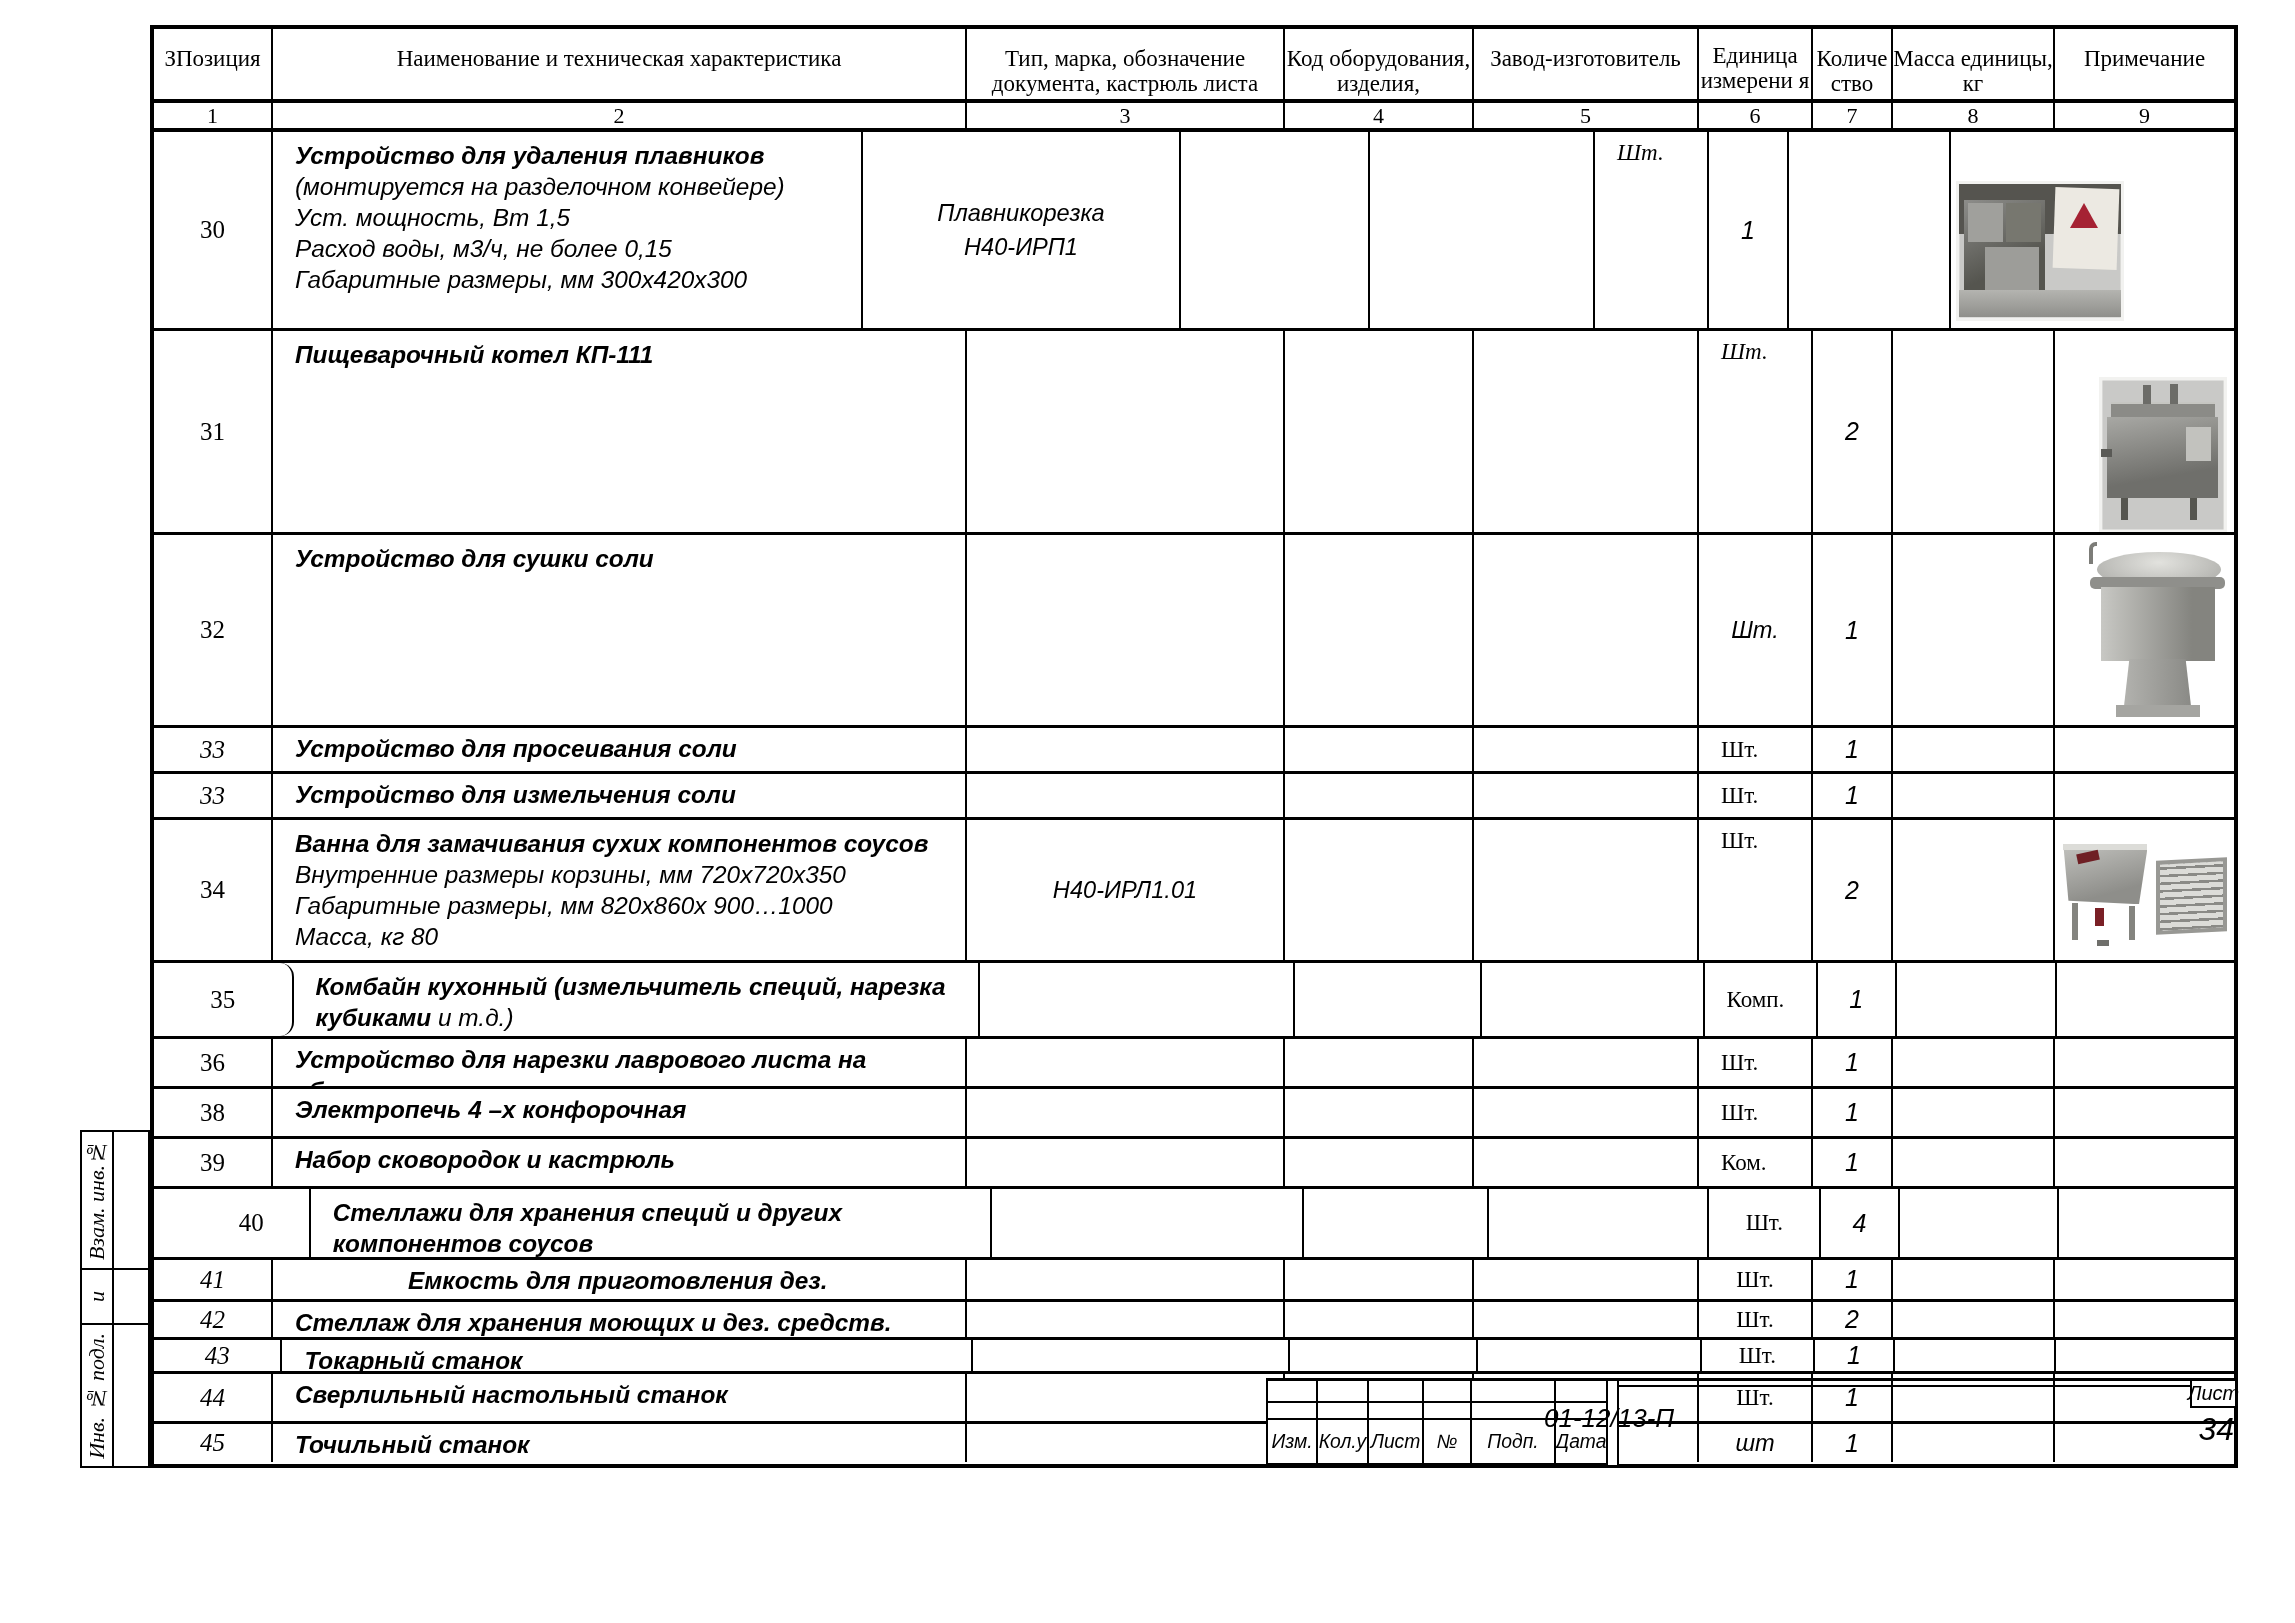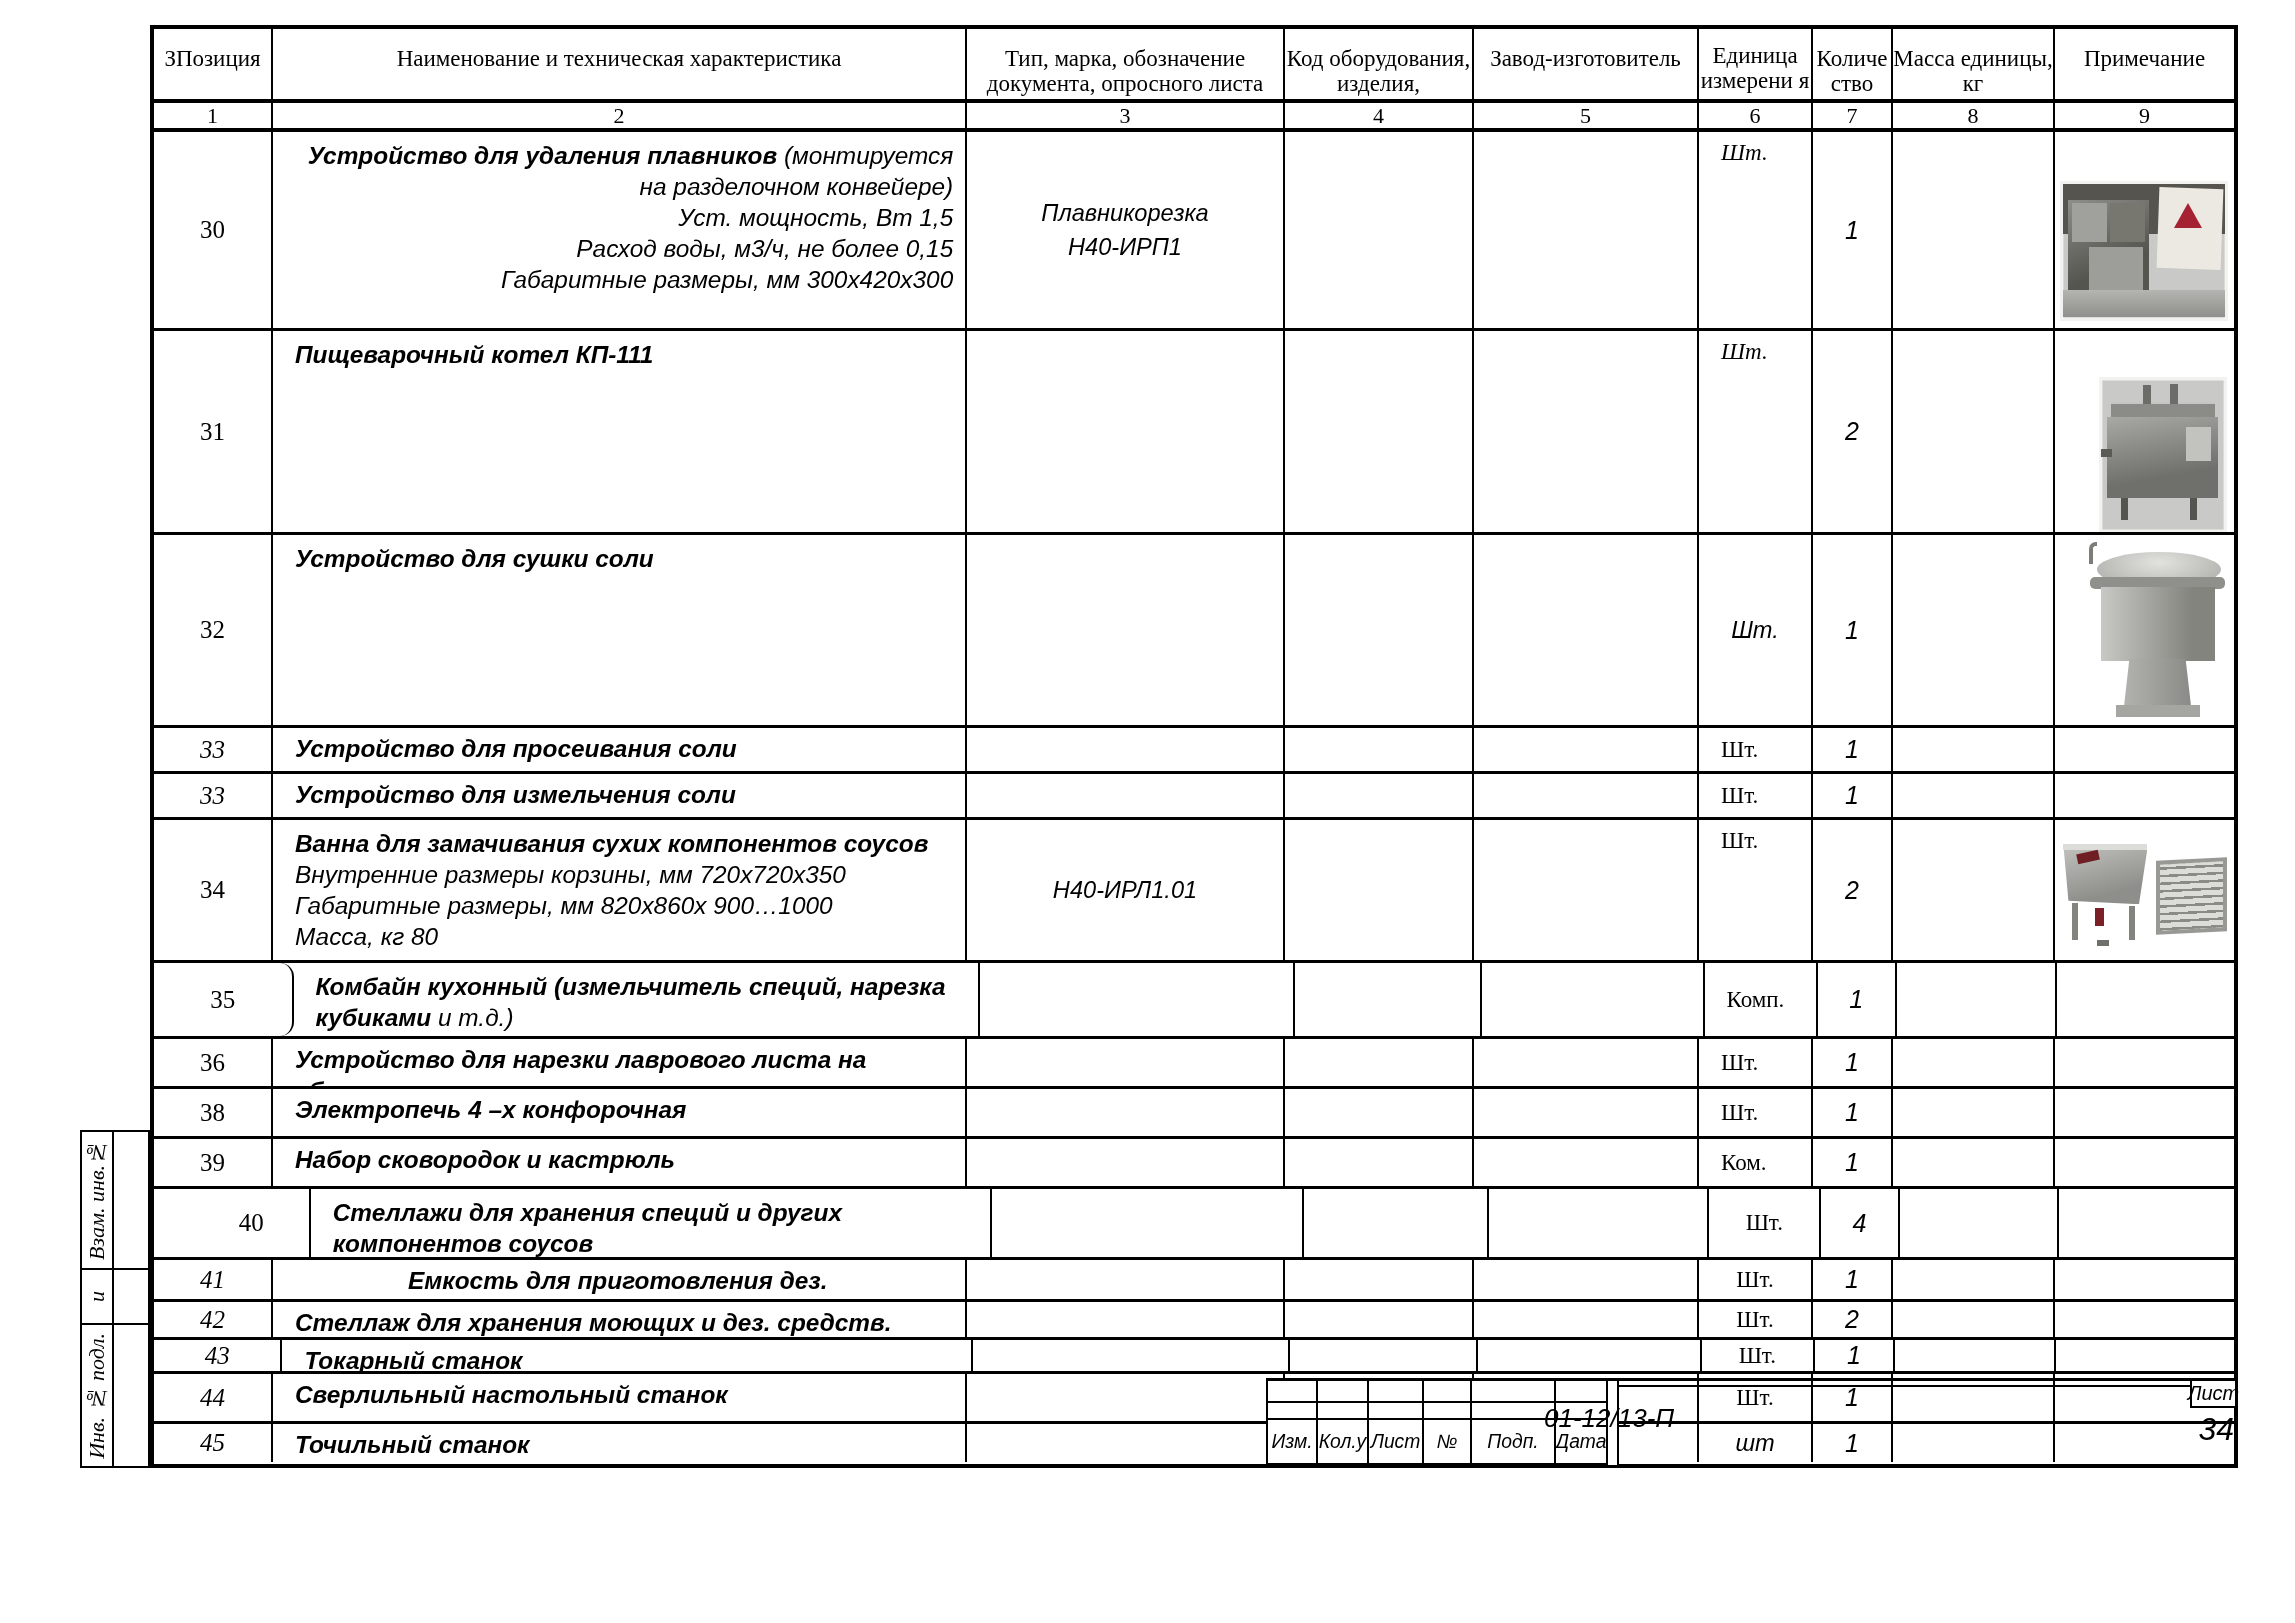--- a/index.html
+++ b/index.html
@@ -80,21 +80,21 @@
 
 <div class="spec-table">
   <div class="trow hrow thick" id="thead">
       <div class="cell hcell" style="width: 119px;">
         <span>ЗПозиция</span>
       </div>
       <div class="cell hcell" style="width: 694px;">
         <span>Наименование и техническая характеристика</span>
       </div>
       <div class="cell hcell" style="width: 318px;">
-        <span>Тип, марка, обозначение документа, опросного листа</span>
+        <span>Тип, марка, обозначение документа, кастрюль листа</span>
       </div>
       <div class="cell hcell" style="width: 189px;">
         <span>Код оборудования, изделия, материала</span>
       </div>
       <div class="cell hcell" style="width: 225px;">
         <span>Завод-изготовитель</span>
       </div>
       <div class="cell hcell low" style="width: 114px;">
         <span>Единица измерени я</span>
       </div>
@@ -115,21 +115,21 @@
       <div class="cell ncell" style="width: 189px;">4</div>
       <div class="cell ncell" style="width: 225px;">5</div>
       <div class="cell ncell" style="width: 114px;">6</div>
       <div class="cell ncell" style="width: 80px;">7</div>
       <div class="cell ncell" style="width: 162px;">8</div>
       <div class="cell ncell" style="width: 179px;">9</div>
     </div>
   <div id="tbody">
       <div class="trow" style="height: 199px;">
         <div class="cell poscell" style="width: 119px;">30</div>
-        <div class="cell namecell" style="width: 694px; text-align: right;"><span class="nm-b">Устройство для удаления плавников</span><span class="spec-line"> (монтируется на разделочном конвейере)</span><div class="spec-line">Уст. мощность, Вт 1,5</div><div class="spec-line">Расход воды, м3/ч, не более 0,15</div><div class="spec-line">Габаритные размеры, мм 300х420х300</div></div>
+        <div class="cell namecell" style="width: 590px;"><span class="nm-b">Устройство для удаления плавников</span><span class="spec-line"> (монтируется на разделочном конвейере)</span><div class="spec-line">Уст. мощность, Вт 1,5</div><div class="spec-line">Расход воды, м3/ч, не более 0,15</div><div class="spec-line">Габаритные размеры, мм 300х420х300</div></div>
         <div class="cell typecell" style="width: 318px;">
           <div>Плавникорезка</div>
           <div>Н40-ИРП1</div>
         </div>
         <div class="cell" style="width: 189px;"></div>
         <div class="cell" style="width: 225px;"></div>
         <div class="cell unitcell unit-topl unit-left unit-is" style="width: 114px;">
           <span>Шт.</span>
         </div>
         <div class="cell qtycell" style="width: 80px;">

